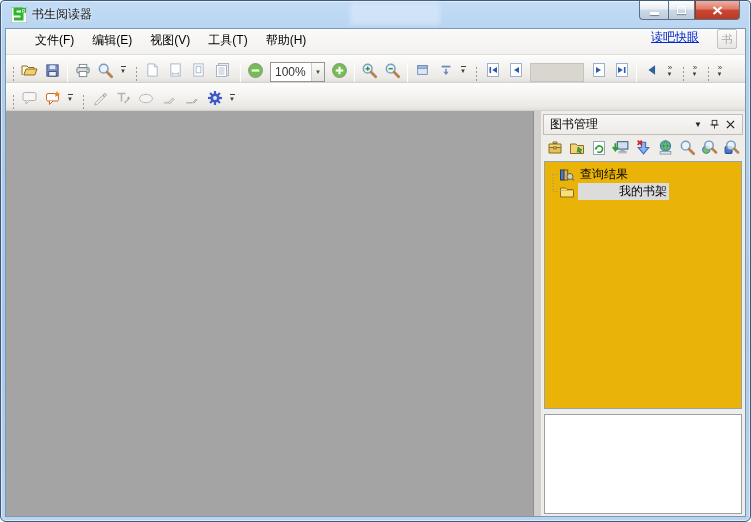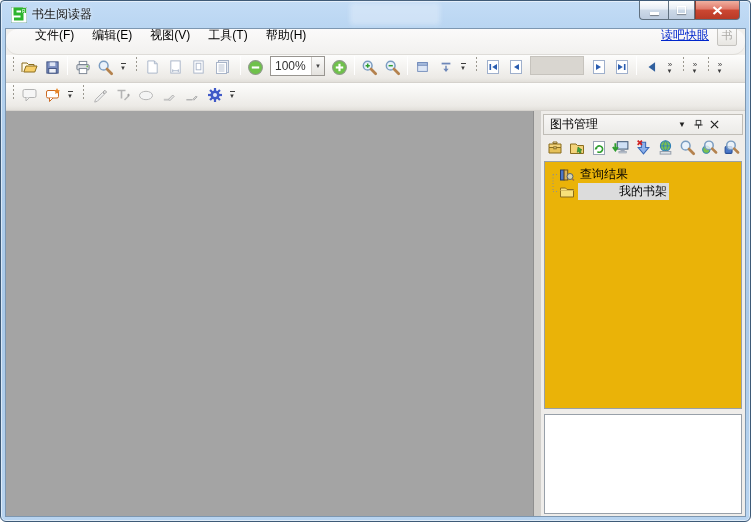--- a/index.html
+++ b/index.html
@@ -25,30 +25,30 @@
   .wc-min { width:29px; border-radius:0 0 0 4px; background:linear-gradient(180deg,#fefefe,#e7edf5 45%,#cdd9e8 50%,#bccbde); border-right:none; }
   .wc-max { width:27px; background:linear-gradient(180deg,#fefefe,#e7edf5 45%,#cdd9e8 50%,#bccbde); }
   .wc-close { width:45px; border-radius:0 0 4px 0; background:linear-gradient(180deg,#f0b0a0,#e0796a 45%,#cc4732 50%,#b83a26); border-left:1px solid #8a3a2c; }
   .glyph-min { width:9px; height:3px; background:#fff; box-shadow:0 1px 1px rgba(0,0,0,.4); margin-top:6px; }
   .glyph-max { width:9px; height:8px; border:1.5px solid #fff; box-shadow:0 1px 1px rgba(0,0,0,.3); background:transparent; }
 
   
   .client { height:489px; background:#f1efec; border:1px solid #7d97b1; display:flex; flex-direction:column; overflow:hidden; }
 
   .menubar { height:26px; flex:0 0 26px; background:linear-gradient(180deg,#fbfafa,#f2f1ef); border-bottom:1px solid #dedcd8;
-    display:flex; align-items:center; padding:0 8px 12px 20px;border-radius:12px; }
+    display:flex; padding:0 8px 12px 20px; }
   .menu-item { padding:3px 9px; color:#000; cursor:default; }
   .menu-spacer { flex:1; }
-  .quick-link { color:#0026cc; text-decoration:underline; margin-right:8px; }
+  .quick-link { color:#0026cc; text-decoration:underline; margin-right:18px; }
   .book-btn { width:20px; height:20px; border:1px solid #c5c3bf; background:linear-gradient(180deg,#fcfcfc,#e8e6e2); color:#a9a7a3;
     display:flex; align-items:center; justify-content:center; font-size:11px; border-radius:2px; }
 
   .toolbar-row { flex:0 0 28px; height:28px; background:linear-gradient(180deg,#fdfdfc,#eceae6 85%,#e2dfda); border-bottom:1px solid #d5d2cd;
     display:flex; align-items:center; padding:0 2px; }
-  .tb-group { display:flex; align-items:flex-start; height:26px; padding:0 2px; }
+  .tb-group { display:flex; align-items:flex-end; height:26px; padding:0 2px; }
   .grip { width:3px; height:16px; margin:0 3px 0 2px;
     background-image:radial-gradient(circle,#9b988f 35%,transparent 40%); background-size:3px 4px; }
   .tbtn { width:23px; height:23px; display:flex; align-items:center; justify-content:center; border:1px solid transparent; border-radius:2px; }
   .tsep { width:1px; height:19px; background:#c9c6c0; border-right:1px solid #fff; margin:0 3px; }
   .dd { display:flex; flex-direction:column; align-items:center; justify-content:center; width:12px; height:23px; color:#3c3c3c; }
   .dd .bar { width:5px; height:1px; background:#3c3c3c; margin-bottom:1px; }
   .dd .tri { font-size:6px; line-height:6px; }
   .ovf { display:flex; flex-direction:column; align-items:center; justify-content:center; width:13px; height:23px; color:#3c3c3c; }
   .ovf .chev { font-size:8px; line-height:7px; letter-spacing:-1px; }
   .ovf .tri { font-size:6px; line-height:6px; }
@@ -59,21 +59,21 @@
     font-size:6px; color:#444; background:linear-gradient(180deg,#fbfbfa,#e4e2de); border-left:1px solid #cfccc7; }
   .page-input { width:54px; height:19px; background:#d9d6d0; border:1px solid #c6c3bd; margin:0 3px; }
 
   
   .content { flex:1; display:flex; background:#d2d0cc; overflow:hidden; }
   .canvas { flex:1; background:#a4a4a4; border-right:1px solid #8f8f8f; }
   .splitter { flex:0 0 7px; background:#d2d0cc; }
 
   .panel { flex:0 0 204px; background:#efedea; display:flex; flex-direction:column; padding:3px 2px 2px 2px; }
   .panel-header { flex:0 0 21px; border:1px solid #c0bdb7; background:linear-gradient(180deg,#f8f7f6,#ecebe8);
-    display:flex; align-items:center; padding:0 20px 0 6px; }
+    display:flex; align-items:center; padding:0 4px 0 6px; }
   .panel-title { flex:1; color:#000; }
   .ph-btn { width:16px; height:16px; display:flex; align-items:center; justify-content:center; color:#222; }
   .ph-btn.tri { font-size:8px; }
   .ph-btn.close { font-size:12px; font-weight:bold; }
 
   .panel-toolbar { flex:0 0 25px; display:flex; align-items:center; padding:1px 1px; }
   .pbtn { width:22px; height:22px; display:flex; align-items:center; justify-content:center; }
 
   .tree-box { flex:1; background:#eab308; border:1px solid #98a0a9; margin:1px 1px 0 1px; padding:4px 2px; overflow:hidden; }
   .tree-row { display:flex; align-items:center; height:17px; }

